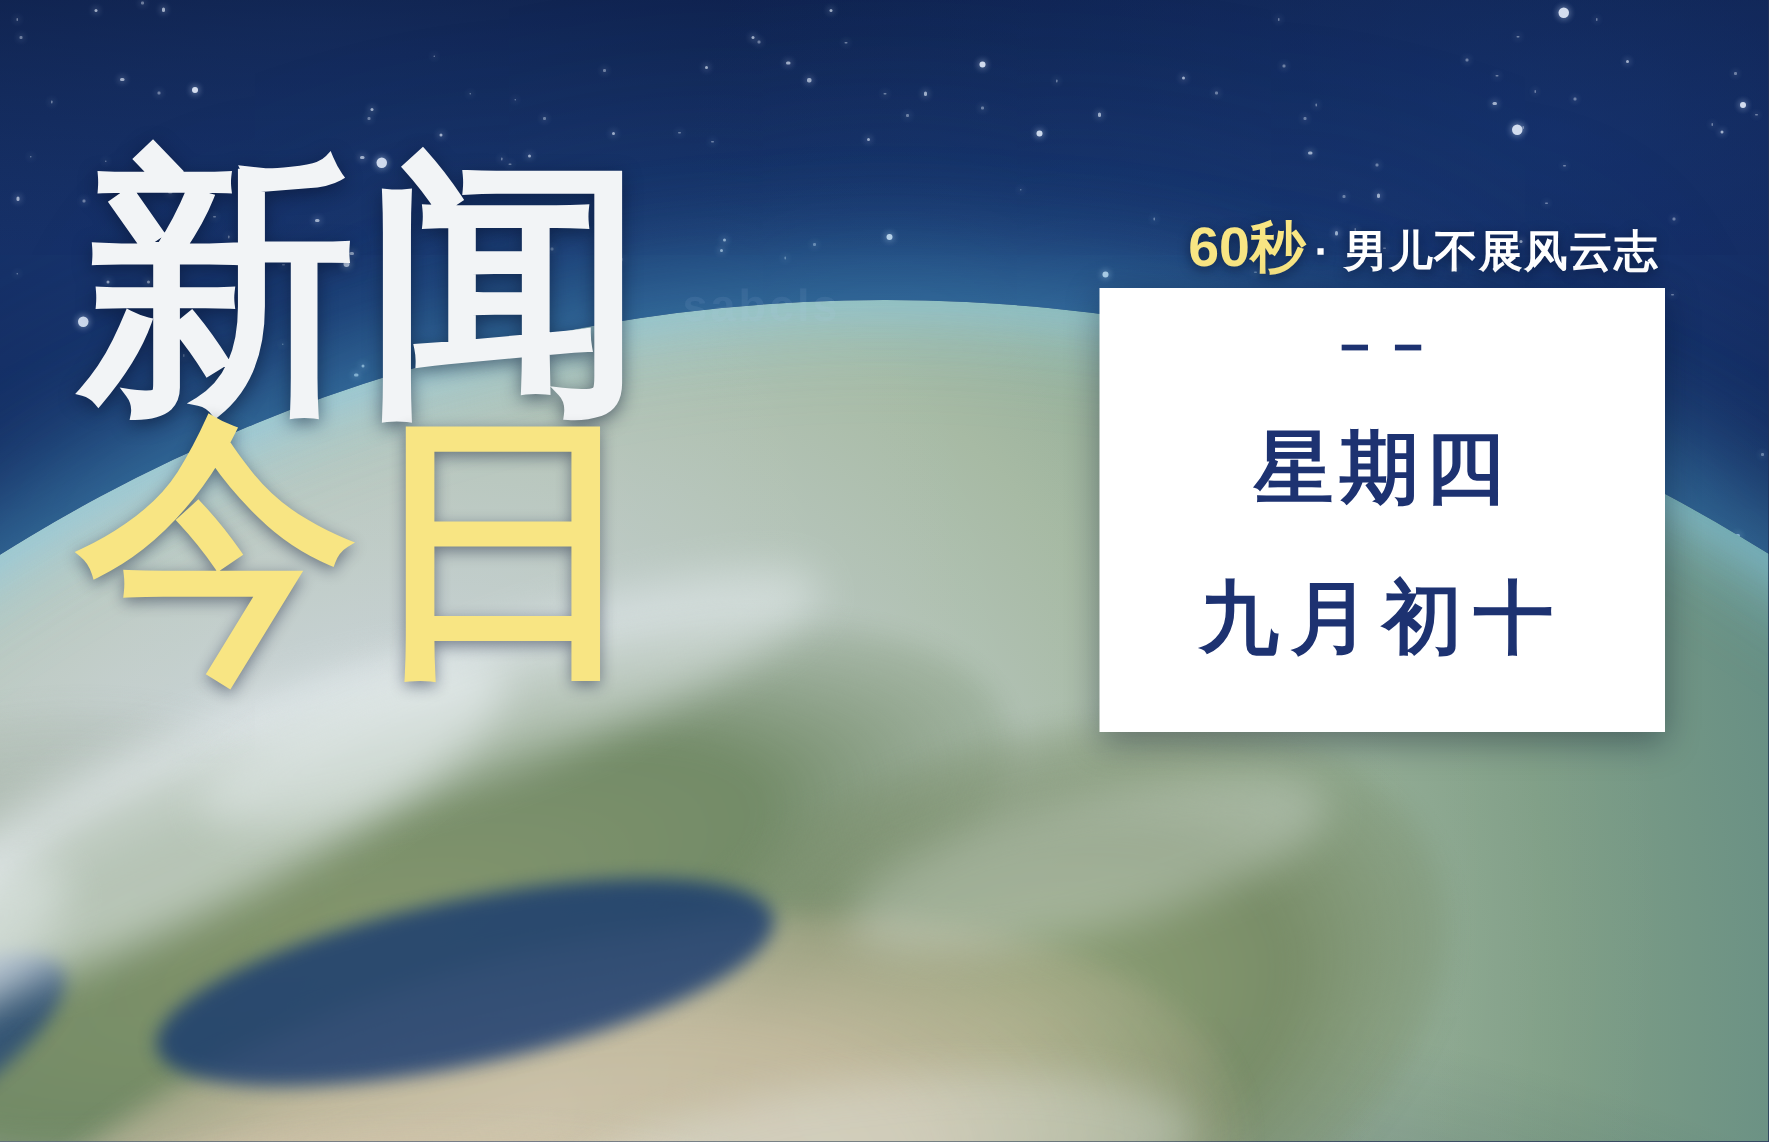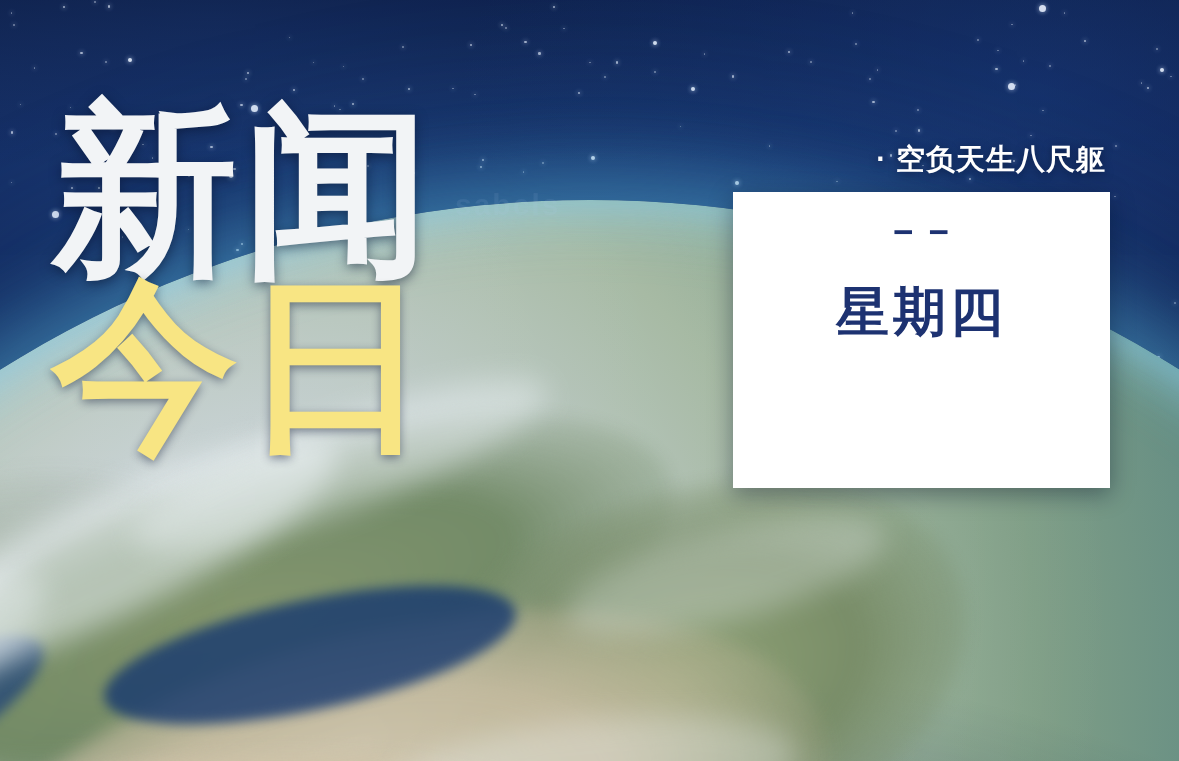--- a/index.html
+++ b/index.html
@@ -495,25 +495,27 @@
 
   <div class="watermark">sabcls</div>
 
   <div class="title-block">
     <div class="title-line title-xin">新闻</div>
     <div class="title-line title-jin">今日</div>
   </div>
 
 
   <div class="tagline">
-    <span class="tag-rest">· 空负天生八尺躯</span>
+    <span class="tag-60">60秒</span>
+    <span class="tag-rest">· 男儿不展风云志</span>
   </div>
 
   <div class="white-card">
     <div class="issue">
       <span class="dash">−</span>
       <span class="dash">−</span>
     </div>
     <div class="weekday">星期四</div>
+    <div class="lunar">九月初十</div>
   </div>
 
 
 </div>
 
 </body></html>

